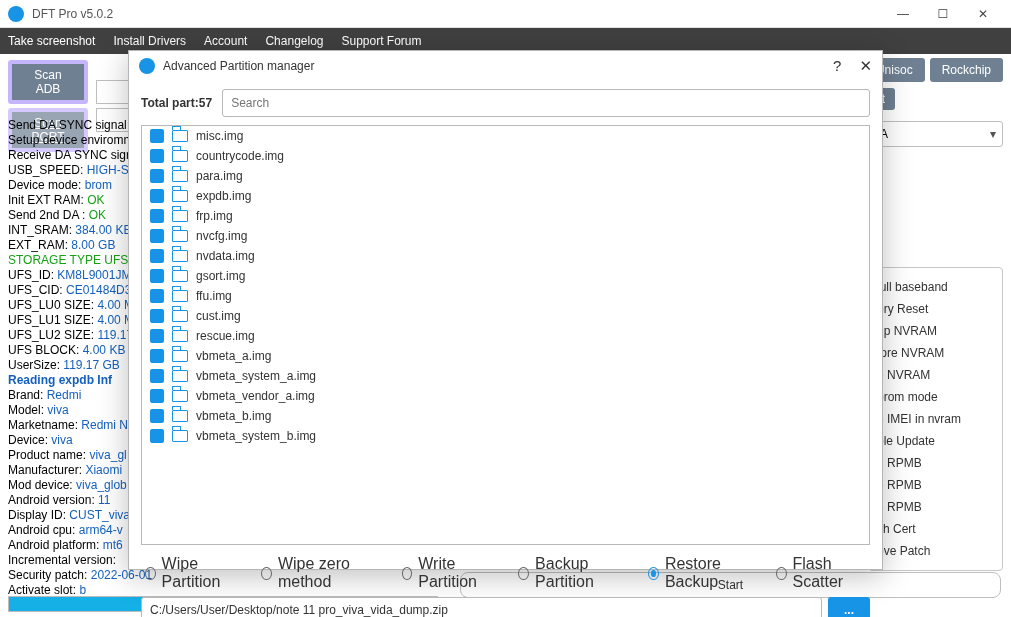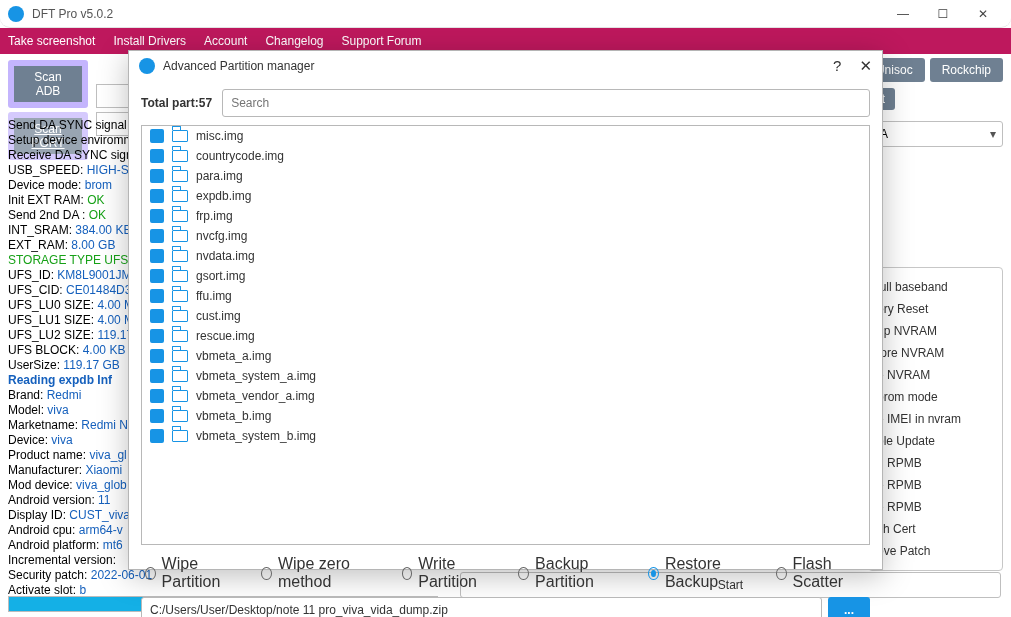--- a/index.html
+++ b/index.html
@@ -1,32 +1,32 @@
 <!DOCTYPE html>
 <html><head>
 <meta charset="utf-8">
 <style>
 * { margin: 0; padding: 0; box-sizing: border-box; font-family: "Segoe UI", Tahoma, sans-serif; }
 body { width: 1011px; height: 617px; background: #fff; font-size: 12px; overflow: hidden; position: relative; }
 
 
-.titlebar { height: 28px; display: flex; align-items: center; padding: 0 8px; background: #fff; border-bottom: 1px solid #e3e3e3; border-radius: 10px; }
+.titlebar { height: 28px; display: flex; align-items: center; padding: 0 8px; background: #fff; border-bottom: 1px solid #e3e3e3; }
 .titlebar .app-icon { width: 16px; height: 16px; border-radius: 50%; background: #1794e5; margin-right: 8px; display:flex;align-items:center;justify-content:center;color:#fff;font-size:9px;}
 .titlebar .title { color: #555; }
 .titlebar .win-controls { margin-left: auto; display: flex; }
 .titlebar .win-controls div { width: 40px; height: 28px; display: flex; align-items: center; justify-content: center; color: #444; }
 
 
-.menubar { height: 26px; background: #be185d; display: flex; align-items: center; padding: 0 8px; color: #fff; gap: 18px; }
+.menubar { height: 26px; background: #404040; display: flex; align-items: center; padding: 0 8px; color: #fff; gap: 18px; }
 .menubar span { cursor: pointer; }
 
 
 .toolbar { display: flex; padding: 6px 8px; gap: 4px; align-items: center; }
 .lbtns { display:flex; flex-direction:column; gap:4px;}
-.btn-dark { background:#6f8092; color:#fff; border:6px solid #c4b5fd; border-radius:3px; padding:4px 10px; font-size:12px; width:80px; text-align:center;}
+.btn-dark { background:#6f8092; color:#fff; border:4px solid #c4b5fd; border-radius:3px; padding:4px 10px; font-size:12px; width:80px; text-align:center;}
 .btn-dark.disabled{opacity:.7;text-decoration:underline;}
 .toolbar .ext-input { border:1px solid #bfbfbf; height:24px; width:120px;}
 .rtabs{position:absolute; right:8px; top:58px; display:flex; gap:5px;}
 .rtabs .tab{background:#6f8092;color:#fff;border-radius:3px;padding:5px 12px;}
 
 
 .logpanel { position:absolute; left:8px; top:118px; width:430px; font-size:12px; line-height:15px; color:#000;}
 .logpanel .line span.blue{color:#1560bd;}
 .logpanel .line span.green{color:#17a117;}
 .logpanel .line.reading{font-weight:bold;color:#1560bd;}
@@ -35,21 +35,21 @@
 .progress-wrap { position:absolute; left:8px; top:596px; width:430px; height:16px; background:#e6e6e6;border:1px solid #bcbcbc;}
 .progress-fill { height:100%; background:#14b0e6;}
 .progress-label{position:absolute;left:0;right:0;text-align:center;font-size:11px;top:1px;color:#000;}
 
 
 .right-bg{position:absolute; left:455px; top:115px; right:8px; bottom:8px;}
 .right-panel-border{position:absolute; top:50px; right:0; width:135px; border:1px solid #c7c7c7; border-radius:4px; padding:8px 6px;}
 .right-combo{position:absolute; top:6px; right:0; width:130px; height:26px; border:1px solid #bfbfbf;border-radius:3px;background:#fff;display:flex;align-items:center;justify-content:flex-end;padding-right:6px;}
 .right-combo::after{content:"▾";color:#555;}
 .side-items div{padding:4px 2px;color:#333;font-size:12px;white-space:nowrap;overflow:hidden;}
-.start-btn{position:absolute; left:460px; right:10px; top:572px; height:26px; border:1px solid #bfbfbf; border-radius:3px; display:flex;align-items:center;justify-content:center;color:#333;background:#fff;}
+.start-btn{position:absolute; left:460px; right:10px; top:572px; height:26px; border:1px solid #bfbfbf; border-radius:8px; display:flex;align-items:center;justify-content:center;color:#333;background:#fff;}
 
 
 .dialog { position:absolute; left:128px; top:50px; width:755px; height:520px; background:#fff; border:1px solid #b5b5b5; box-shadow:0 6px 28px rgba(0,0,0,.25);}
 .dlg-title{height:30px;display:flex;align-items:center;padding:0 10px;font-size:12px;color:#333;}
 .dlg-title .app-icon{width:16px;height:16px;border-radius:50%;background:#1794e5;margin-right:8px;display:flex;align-items:center;justify-content:center;color:#fff;font-size:9px;}
 .dlg-title .dlg-controls{margin-left:auto;display:flex;gap:18px;font-size:15px;color:#333;}
 .dlg-toprow{display:flex;align-items:center;padding:8px 12px;gap:10px;}
 .dlg-toprow .total{font-weight:bold;color:#333;font-size:12px;}
 .dlg-toprow input{flex:1;height:28px;border:1px solid #b8b8b8;border-radius:3px;padding:0 8px;font-size:12px;}
 .dlg-list-wrap{position:relative;margin:0 12px;border:1px solid #b8b8b8;height:420px;overflow:hidden;}

